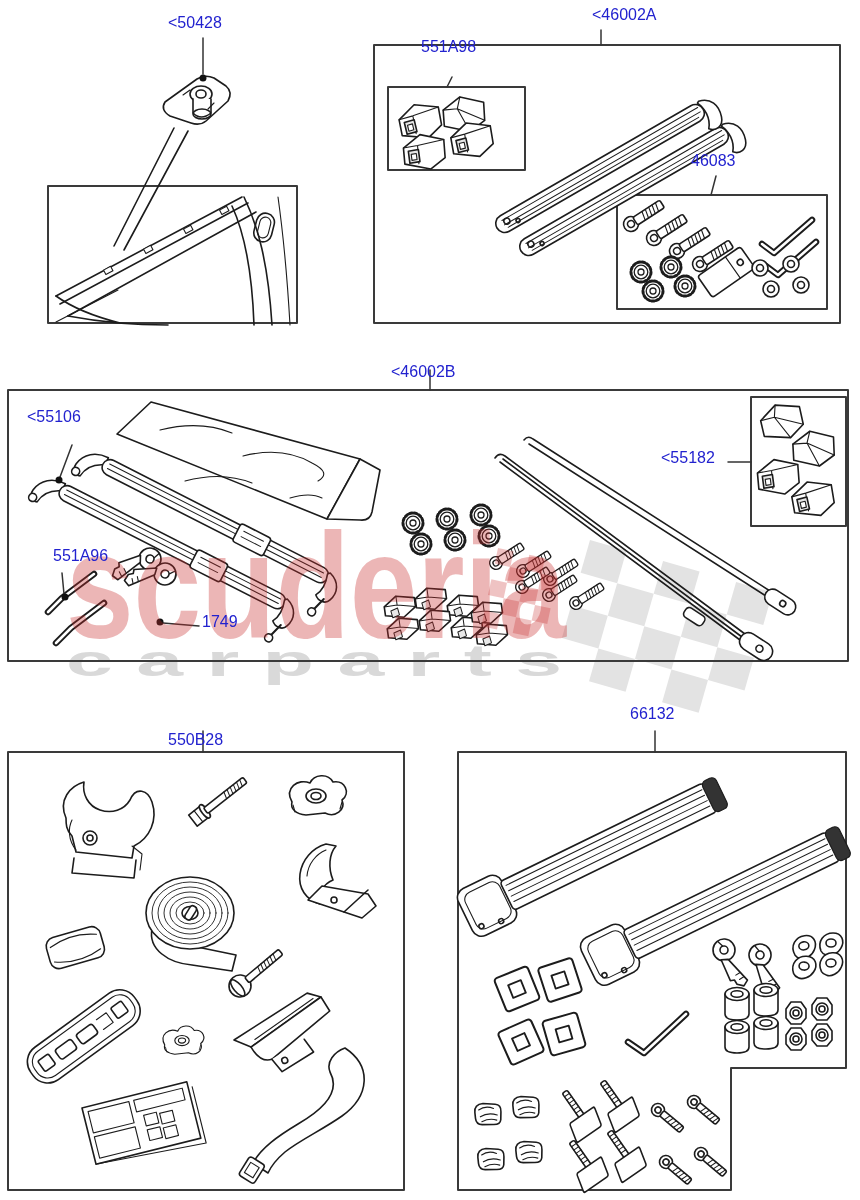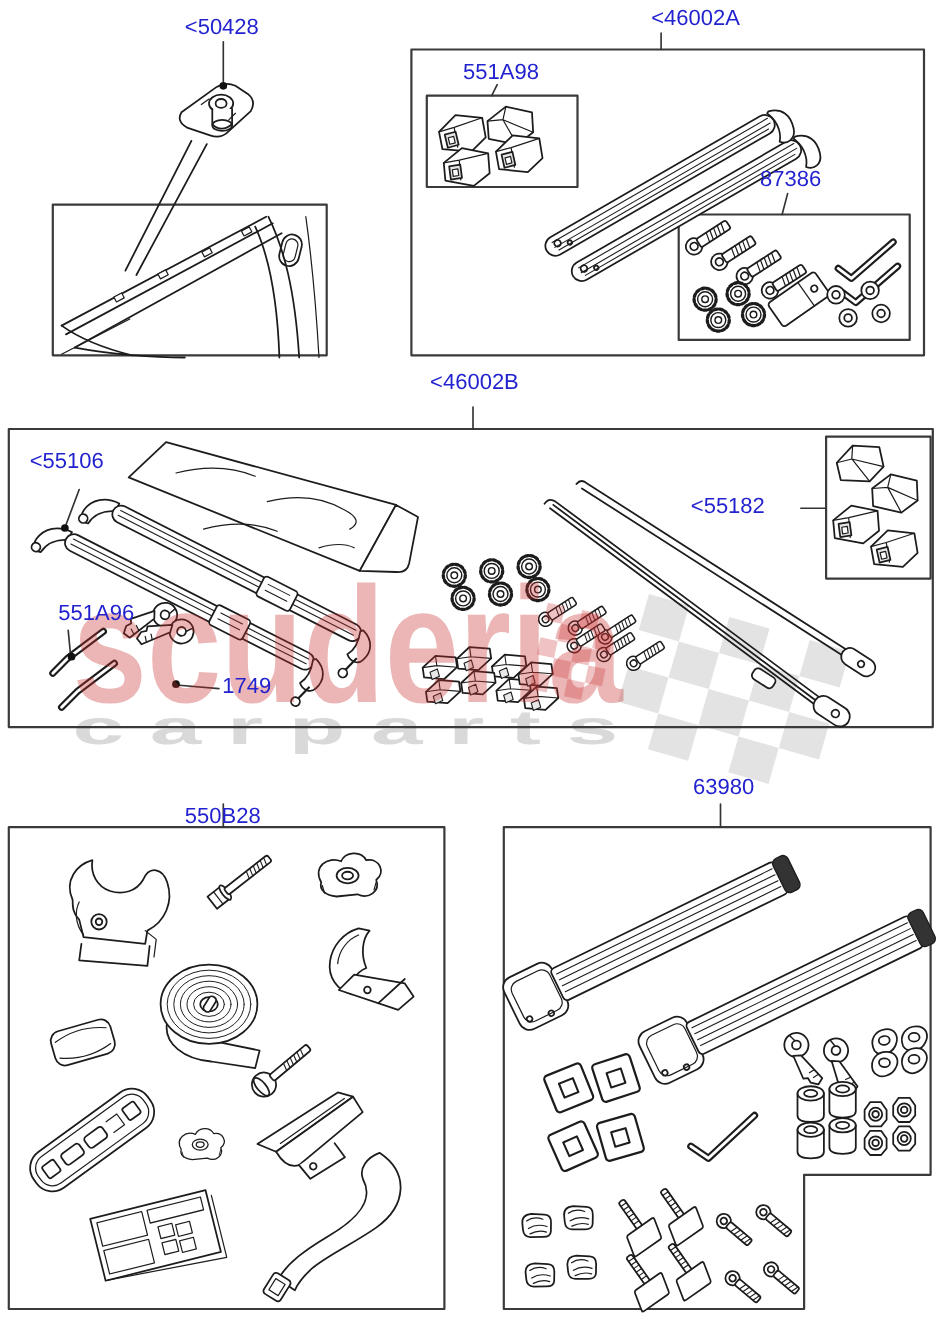--- a/index.html
+++ b/index.html
@@ -2,21 +2,21 @@
 <html style="--label_blue: #2222cf; --line_dark: #1c1c1c; --box_gray: #3a3a3a; --watermark_red: #c82d2d; --watermark_gray: #e3e3e3; --cartext_gray: #d9d9d9;"><head>
 <meta charset="utf-8">
 <style>
   html,body{margin:0;padding:0;background:#fff;}
   #canvas{position:relative;width:860px;height:1200px;background:#fff;overflow:hidden;
           font-family:"Liberation Sans",sans-serif;}
   #canvas svg{position:absolute;left:0;top:0;}
   #flag-layer{z-index:1;}
   #art{z-index:2;}
   #watermark-red{z-index:3;pointer-events:none;}
-  .lbl{position:absolute;z-index:4;color:var(--label_blue,#2222cf);font-size:20px;
+  .lbl{position:absolute;z-index:4;color:var(--label_blue,#2222cf);font-size:16px;
        line-height:1.1;white-space:nowrap;cursor:pointer;}
   .pline{stroke:var(--line_dark,#1c1c1c);stroke-width:1.6;stroke-linecap:round;stroke-linejoin:round;}
   .ak{stroke:var(--line_dark,#1c1c1c);stroke-width:6.5;fill:none;stroke-linecap:round;stroke-linejoin:round;}
   .akw{stroke:#ffffff;stroke-width:2.6;fill:none;stroke-linecap:round;stroke-linejoin:round;}
   .box{fill:none;stroke:var(--box_gray,#3a3a3a);stroke-width:2;}
   .leader{stroke:#333;stroke-width:1.5;fill:none;}
   .dot{fill:#111;stroke:none;}
 </style>
 </head>
 <body>
@@ -450,23 +450,23 @@
       <rect x="16" y="48" width="16" height="16"></rect>
         <rect x="48" y="48" width="16" height="16"></rect>
       <rect x="0" y="64" width="16" height="16"></rect>
         <rect x="32" y="64" width="16" height="16"></rect>
     </g>
     <text x="66" y="638" font-size="150" font-weight="bold" textLength="500" lengthAdjust="spacingAndGlyphs" style="fill:var(--watermark_red,#c82d2d)" opacity="0.34">scuderia</text>
   </svg>
 
   <div class="lbl" style="left:168px;top:14px">&lt;50428</div>
   <div class="lbl" style="left:592px;top:6px">&lt;46002A</div>
-  <div class="lbl" style="left:421px;top:55px">551A98</div>
-  <div class="lbl" style="left:691px;top:152px">87386</div>
-  <div class="lbl" style="left:391px;top:337px">&lt;46002B</div>
+  <div class="lbl" style="left:421px;top:38px">551A98</div>
+  <div class="lbl" style="left:691px;top:152px">46083</div>
+  <div class="lbl" style="left:391px;top:363px">&lt;46002B</div>
   <div class="lbl" style="left:27px;top:408px">&lt;55106</div>
   <div class="lbl" style="left:53px;top:547px">551A96</div>
   <div class="lbl" style="left:202px;top:613px">1749</div>
-  <div class="lbl" style="left:628px;top:449px">&lt;55182</div>
+  <div class="lbl" style="left:661px;top:449px">&lt;55182</div>
   <div class="lbl" style="left:168px;top:731px">550B28</div>
-  <div class="lbl" style="left:630px;top:705px">63980</div>
+  <div class="lbl" style="left:630px;top:705px">66132</div>
 
 </div>
 
 </body></html>

